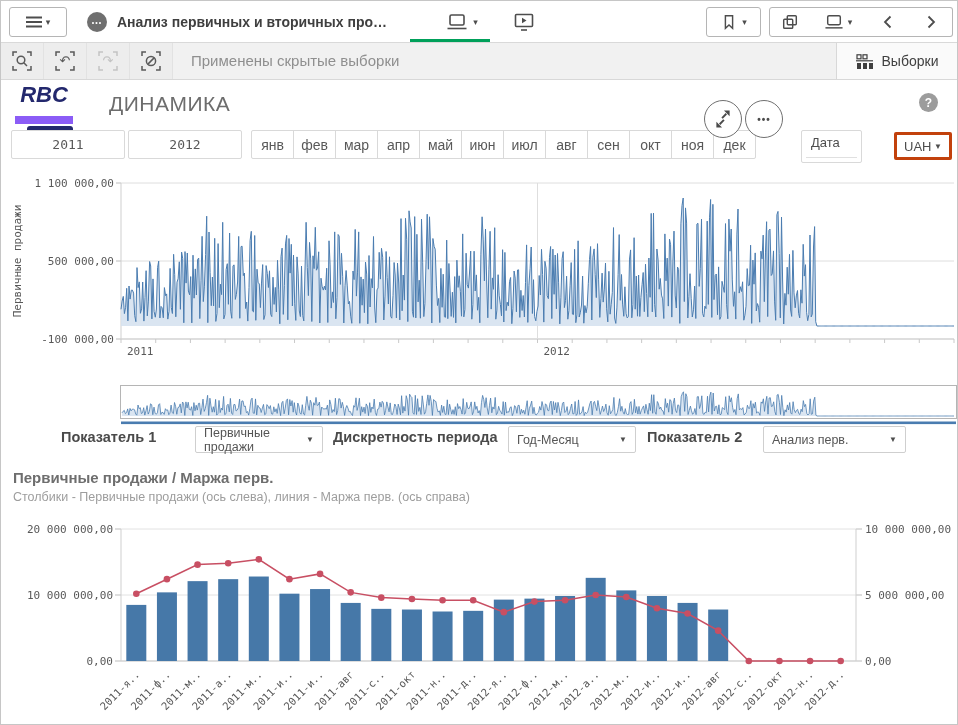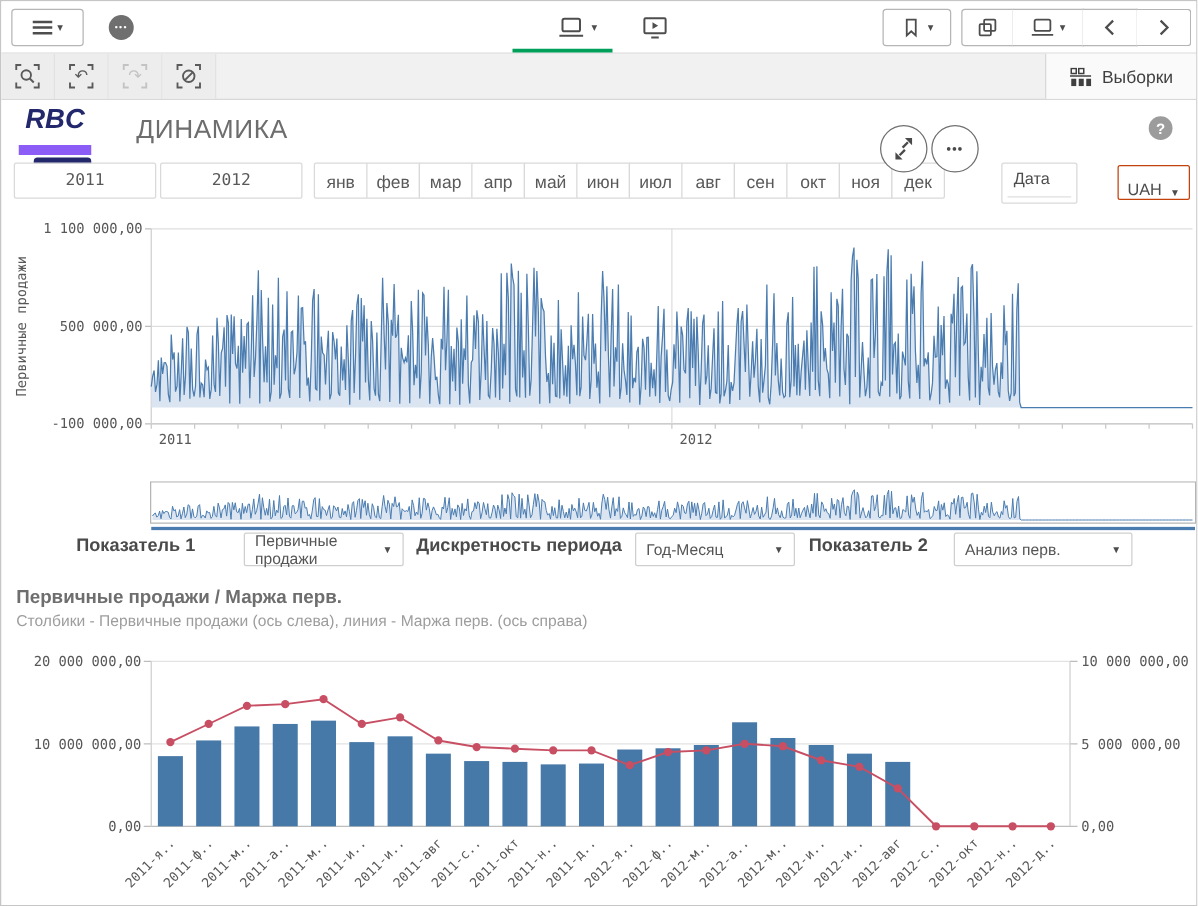--- a/index.html
+++ b/index.html
@@ -43,22 +43,22 @@
   .years{position:absolute;left:10px;top:129px;display:flex;gap:3px;}
   .months{position:absolute;left:250px;top:129px;display:flex;}
   .month-btn{box-sizing:border-box;width:43px;height:29px;border:1px solid #d9d9d9;background:#fff;margin-left:-1px;
              display:flex;align-items:center;justify-content:center;font-size:14px;color:#595959;cursor:pointer;}
   .month-btn:first-child{margin-left:0;border-radius:2px 0 0 2px;}
   .month-btn:last-child{border-radius:0 2px 2px 0;}
   .date-box{position:absolute;left:800px;top:129px;width:61px;height:33px;box-sizing:border-box;border:1px solid #d9d9d9;
             border-radius:2px;background:#fff;cursor:pointer;}
   .date-box .lbl{display:block;padding:4px 0 0 9px;font-size:13px;color:#4d4d4d;}
   .date-box .underline{position:absolute;left:4px;right:4px;bottom:4px;height:0;border-top:1px solid #e0e0e0;}
-  .uah-box{position:absolute;left:893px;top:131px;width:58px;height:28px;box-sizing:border-box;border:1px solid #c2410c;border-radius:2px;
-           background:#fff;display:flex;align-items:flex-end;justify-content:space-between;padding:0 7px;cursor:pointer;}
+  .uah-box{position:absolute;left:893px;top:131px;width:58px;height:28px;box-sizing:border-box;border:3px solid #c2410c;border-radius:2px;
+           background:#fff;display:flex;align-items:center;justify-content:space-between;padding:0 7px;cursor:pointer;}
   .uah-box .cur{font-size:13px;color:#4d4d4d;}
   .dd-caret{font-size:8px;color:#4d4d4d;}
   .circle-btn{position:absolute;width:38px;height:38px;border-radius:50%;background:#fff;border:1.5px solid #707070;
               box-sizing:border-box;z-index:6;display:flex;align-items:center;justify-content:center;cursor:pointer;}
   .circle-expand{left:703px;top:99px;}
   .circle-more{left:744px;top:99px;color:#4a4a4a;font-size:10px;letter-spacing:1px;font-weight:bold;}
   
   svg text.ax{font-family:"DejaVu Sans Mono",monospace;font-size:10.5px;fill:#585858;}
   svg text.axs{font-family:"DejaVu Sans Mono",monospace;font-size:11px;fill:#585858;}
   #mainChart{position:absolute;left:0;top:168px;}
@@ -84,20 +84,21 @@
             <line x1="0" y1="1.5" x2="16" y2="1.5"></line>
             <line x1="0" y1="6" x2="16" y2="6"></line>
             <line x1="0" y1="10.5" x2="16" y2="10.5"></line>
           </g>
       </svg>
       <span class="caret">▾</span>
     </div>
     <div class="app-circle">
         <span>•••</span>
       </div>
+    <div class="app-title">Анализ первичных и вторичных про…</div>
 
     <div class="sheet-btn">
       <svg width="22" height="20" viewBox="0 0 22 20">
         <rect class="ico" x="4" y="3" width="14" height="10" rx="1.5"></rect>
           <line class="ico" x1="1.5" y1="16.5" x2="20.5" y2="16.5"></line>
       </svg>
       <span class="caret">▾</span>
     </div>
     <div class="green-underline"></div>
 
@@ -161,20 +162,21 @@
         <text x="12" y="16" text-anchor="middle" font-size="13" fill="#c3c3c3">↷</text>
       </svg>
     </div>
     <div class="sel-icon-cell" style="left:129px;">
       <svg width="24" height="24" viewBox="0 0 24 24">
         <path d="M3,7 V3 H7 M17,3 H21 V7 M21,17 V21 H17 M7,21 H3 V17" fill="none" stroke="#5a5a5a" stroke-width="1.5"></path>
         <circle cx="12" cy="12" r="4.6" fill="none" stroke="#5a5a5a" stroke-width="1.5"></circle>
         <line x1="8.9" y1="15.1" x2="15.1" y2="8.9" stroke="#5a5a5a" stroke-width="1.5"></line>
       </svg>
     </div>
+    <div class="sel-msg">Применены скрытые выборки</div>
     <div class="sel-right">
       <svg width="17" height="15" viewBox="0 0 17 15">
         <rect x="1" y="0.8" width="4" height="4" fill="none" stroke="#3f3f3f" stroke-width="1.2"></rect>
         <rect x="7" y="0.8" width="4" height="4" fill="none" stroke="#3f3f3f" stroke-width="1.2"></rect>
         <line x1="0" y1="6.8" x2="17" y2="6.8" stroke="#3f3f3f" stroke-width="1.2"></line>
         <rect x="1" y="9" width="4" height="6" fill="#3f3f3f"></rect>
         <rect x="7" y="9" width="4" height="6" fill="#3f3f3f"></rect>
         <rect x="13" y="9" width="4" height="6" fill="#3f3f3f"></rect>
       </svg>
       <span class="sel-right-label">Выборки</span>

